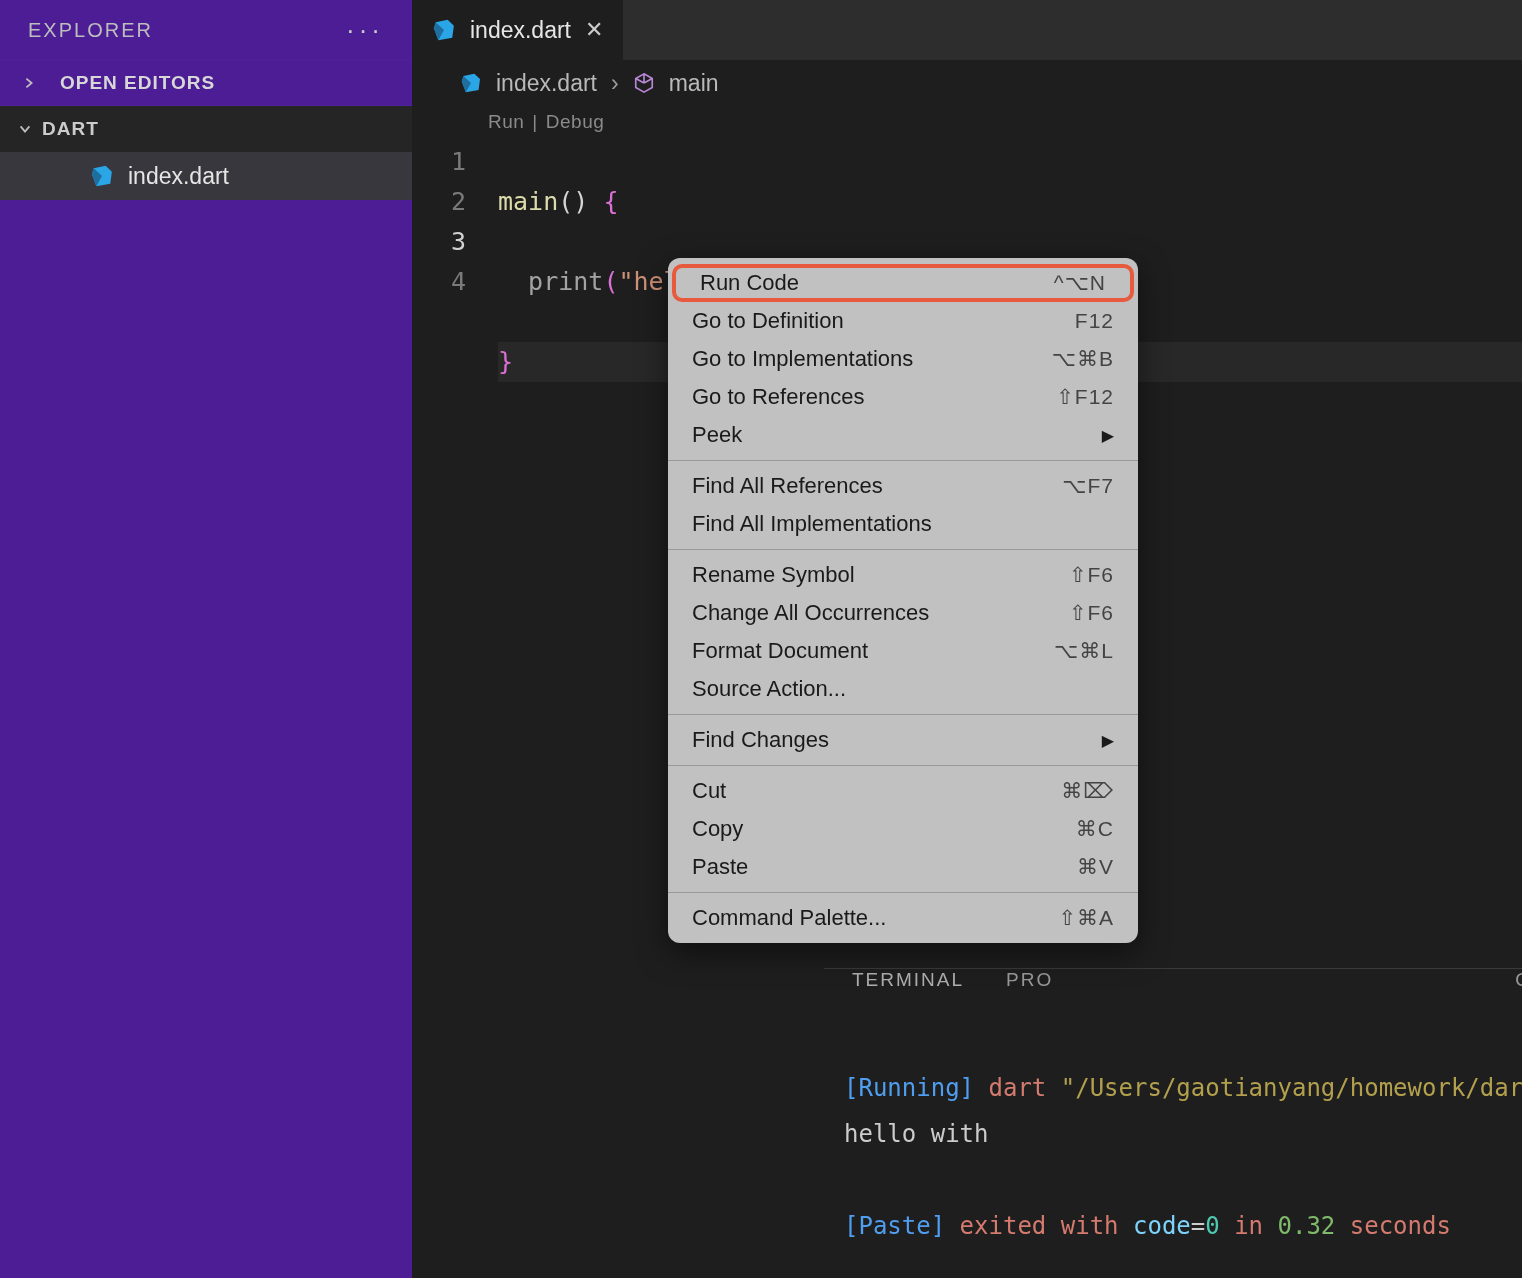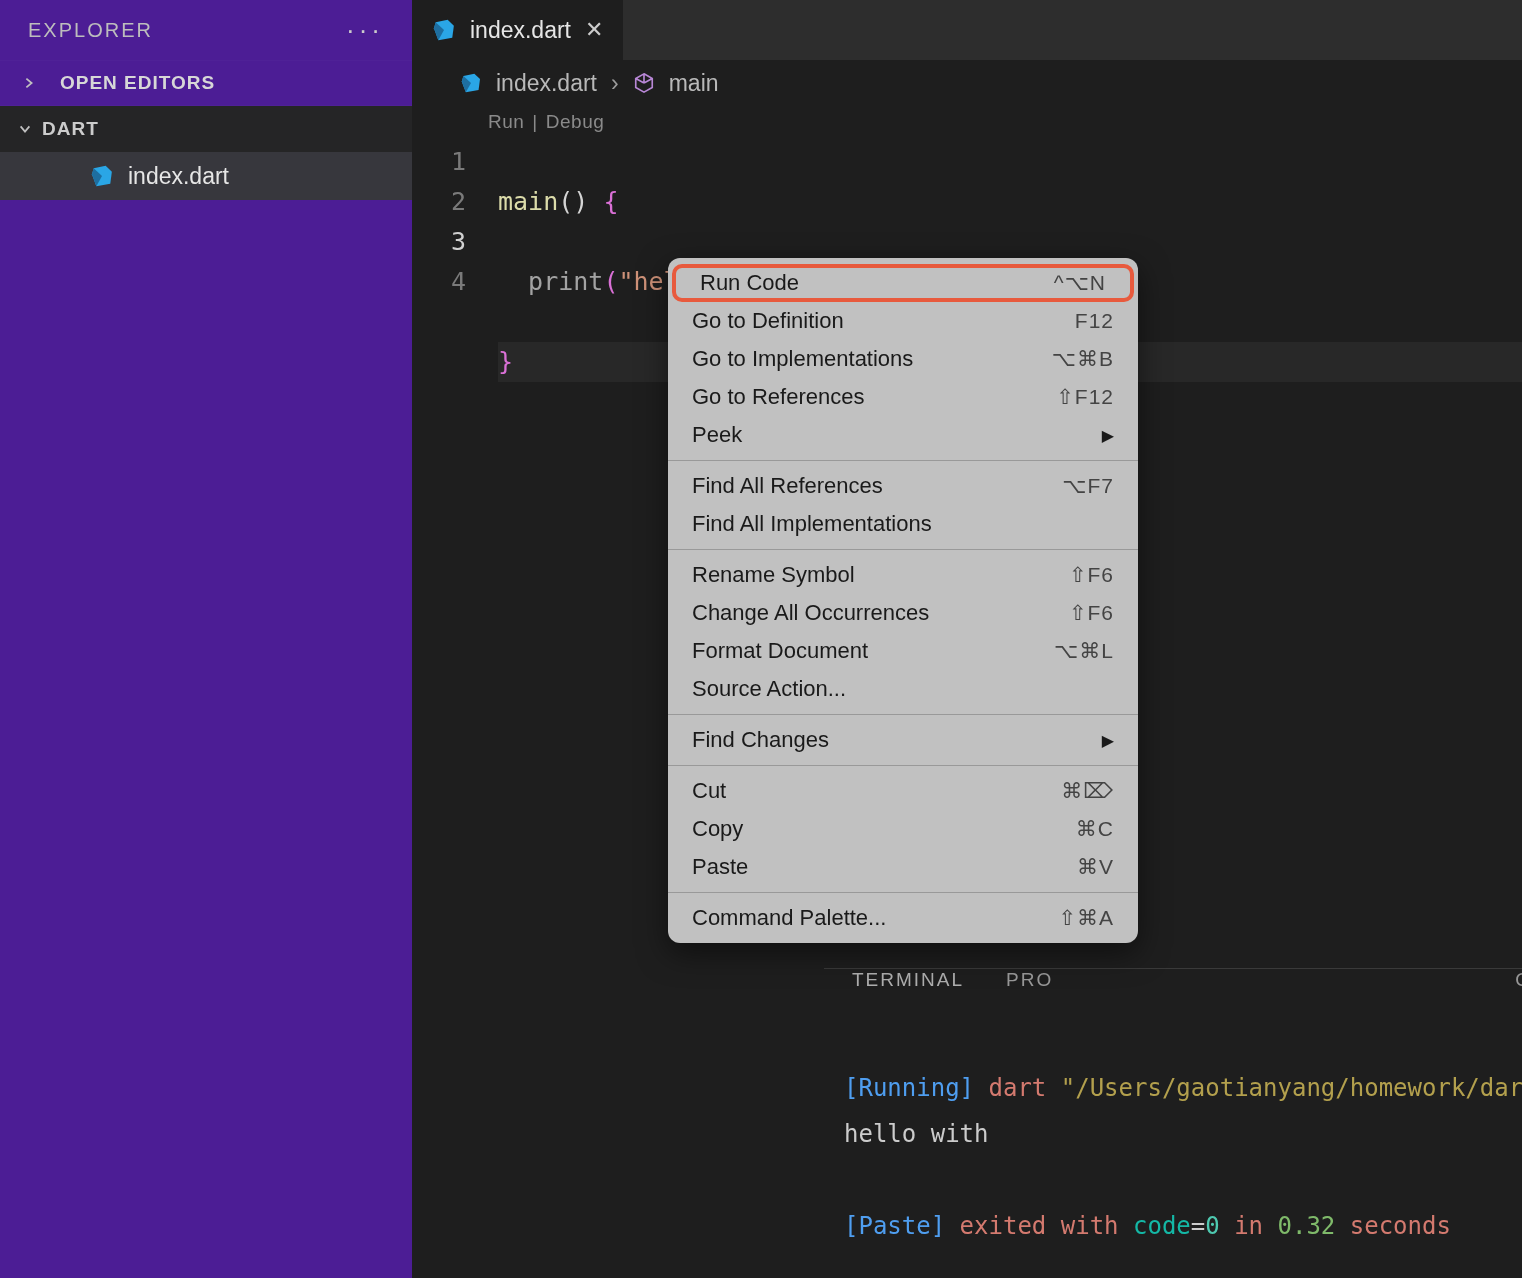--- a/index.html
+++ b/index.html
@@ -185,21 +185,21 @@
     flex:1;
     padding: 28px 20px;
     font-family:"Menlo","Consolas",monospace;
     font-size:24px;
     line-height:46px;
     white-space:pre;
     color:#cccccc;
   }
   .t-blue { color:#4f9ef0; }
   .t-red  { color:#d47a6f; }
-  .t-mag  { color:#14b8a6; }
+  .t-mag  { color:#7dd3fc; }
   .t-gold { color:#b3a04d; }
   .t-green{ color:#7fba6a; }
   .t-teal { color:#4ec9b0; }
 </style>
 </head>
 <body>
 
 <div class="sidebar">
   <div class="explorer-header">
     <span>EXPLORER</span>

